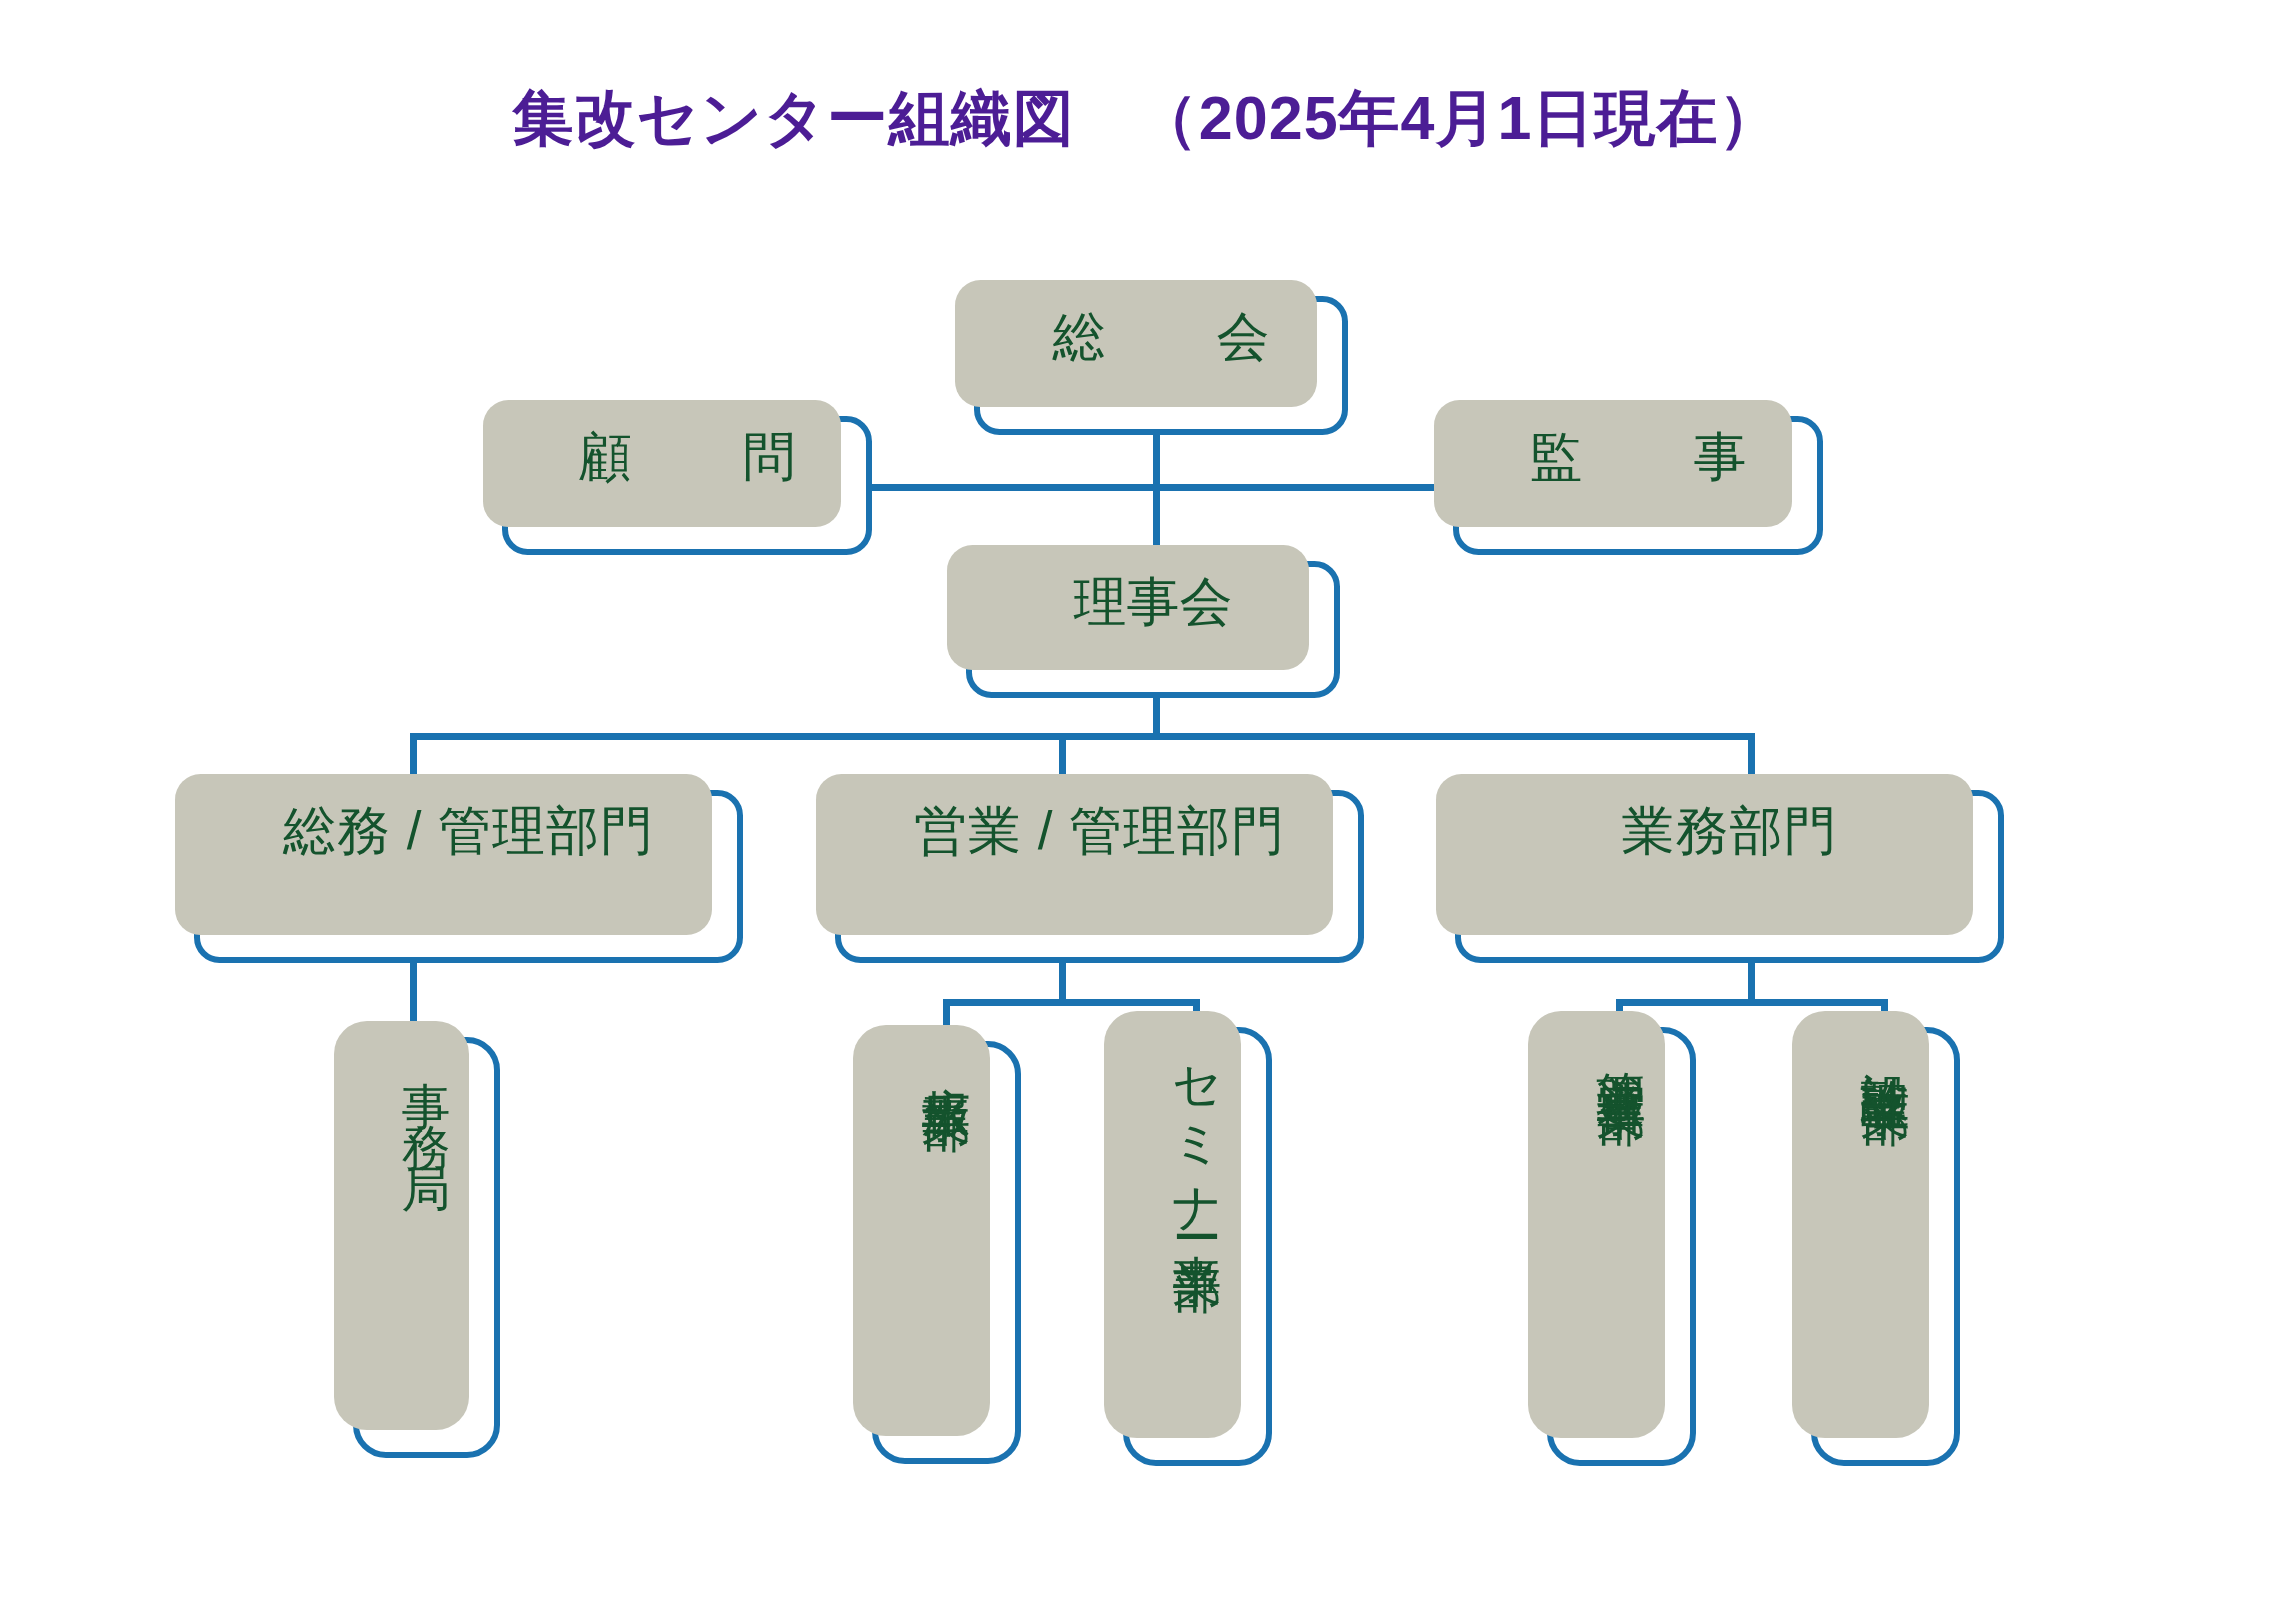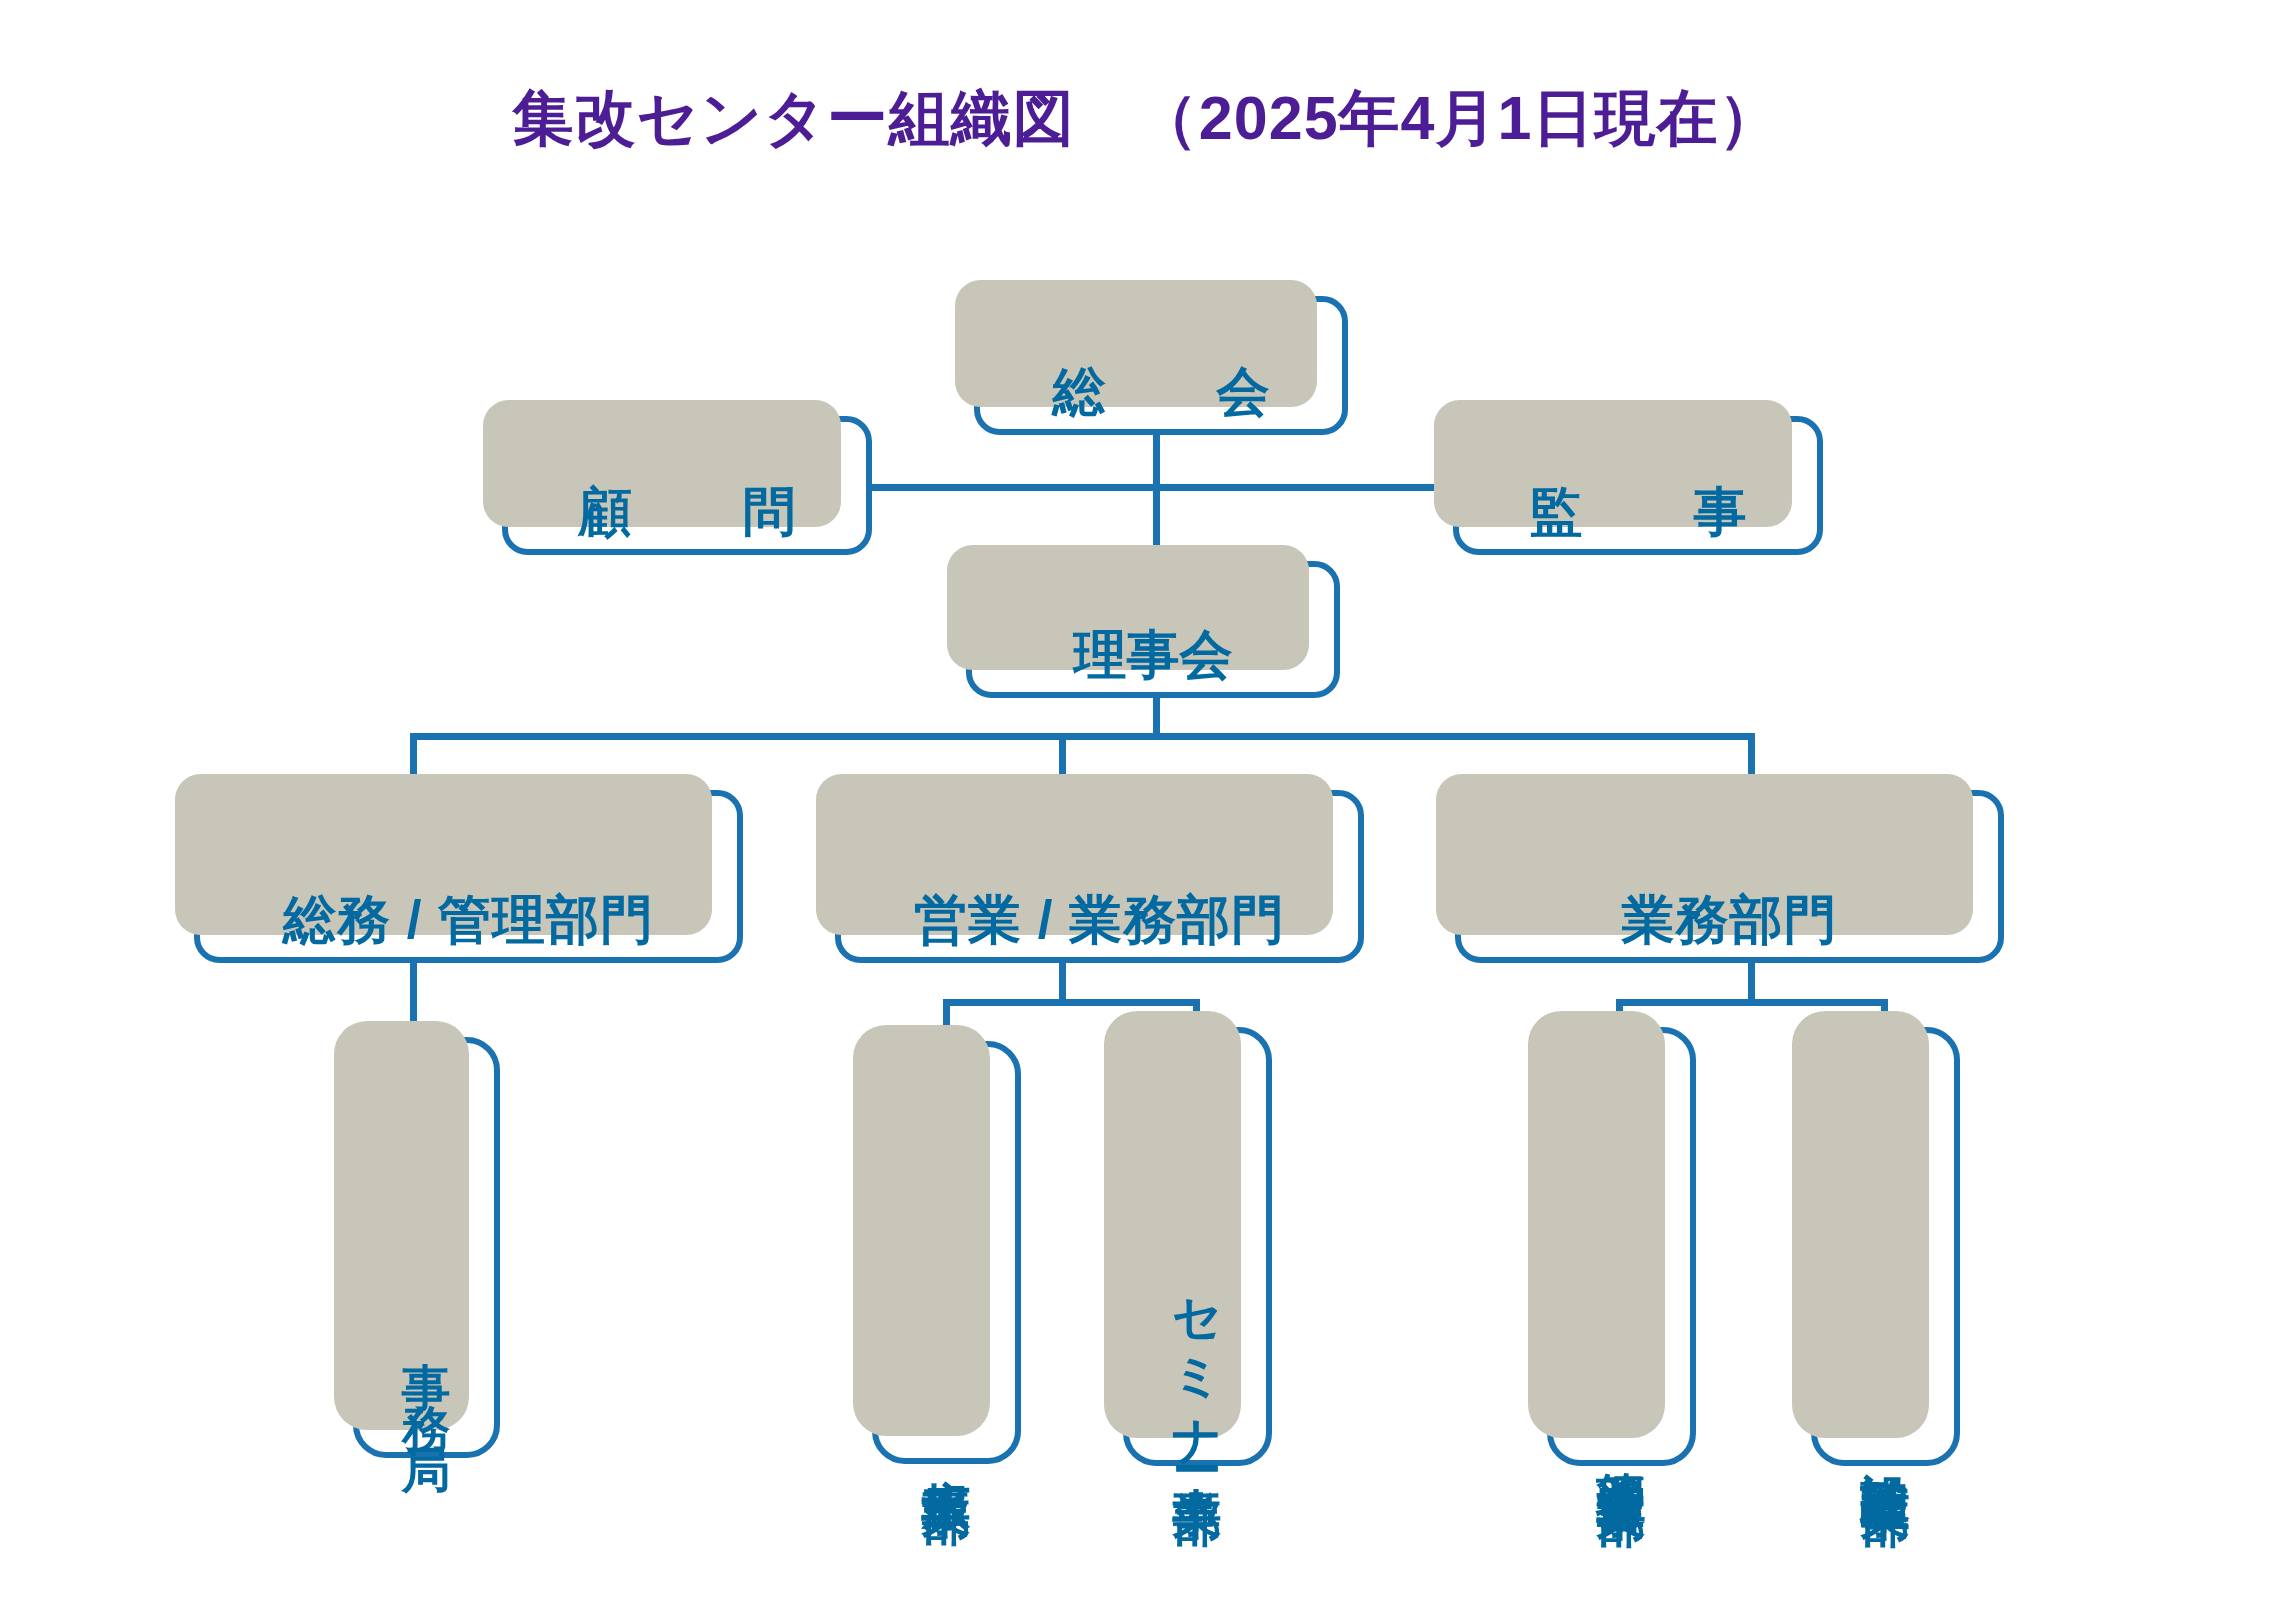--- a/index.html
+++ b/index.html
@@ -31,24 +31,24 @@
   .ln-v{width:6.9px;}
 
   
   .node{
     position:absolute;
     box-sizing:border-box;
     background:#ffffff;
     border:6.9px solid #1a72b0;
     border-radius:25.5px;
     display:flex;
-    align-items:flex-end;
+    align-items:flex-start;
     justify-content:center;
-    color:#0369a1;
-    font-weight:bold;
+    color:#14532d;
+    font-weight:normal;
     z-index:5;
   }
   .node .shadow-layer{
     position:absolute;
     left:-25.5px;top:-21.6px;
     width:100%;height:100%;
     background:#c7c6b9;
     border-radius:25.5px;
     z-index:-1;
   }
@@ -127,21 +127,21 @@
     <span class="label h-label">理事会</span>
   </div>
 
   <div class="node" style="left:194px;top:790px;width:549px;height:173px;">
     <span class="shadow-layer"></span>
     <span class="label dept-label">総務 / 管理部門</span>
   </div>
 
   <div class="node" style="left:835px;top:790px;width:529px;height:173px;">
     <span class="shadow-layer"></span>
-    <span class="label dept-label">営業 / 業務部門</span>
+    <span class="label dept-label">営業 / 管理部門</span>
   </div>
 
   <div class="node" style="left:1455px;top:790px;width:549px;height:173px;">
     <span class="shadow-layer"></span>
     <span class="label dept-label">業務部門</span>
   </div>
 
   <div class="node vertical" style="left:353px;top:1037px;width:147px;height:421px;">
     <span class="shadow-layer"></span>
     <span class="label v-label spaced">事務局</span>

